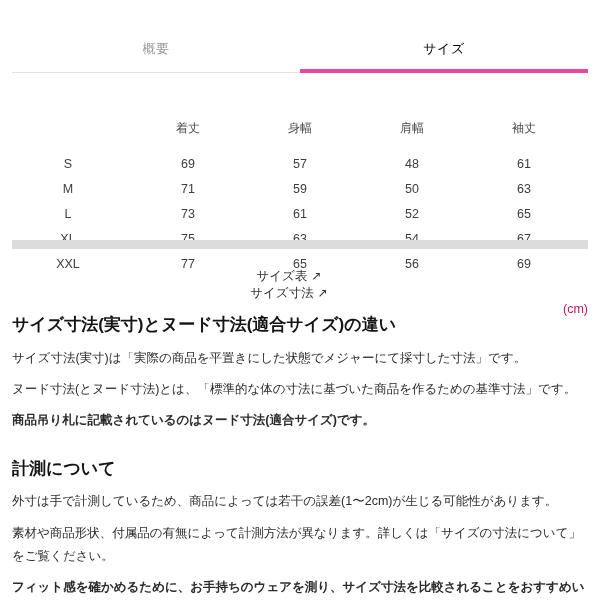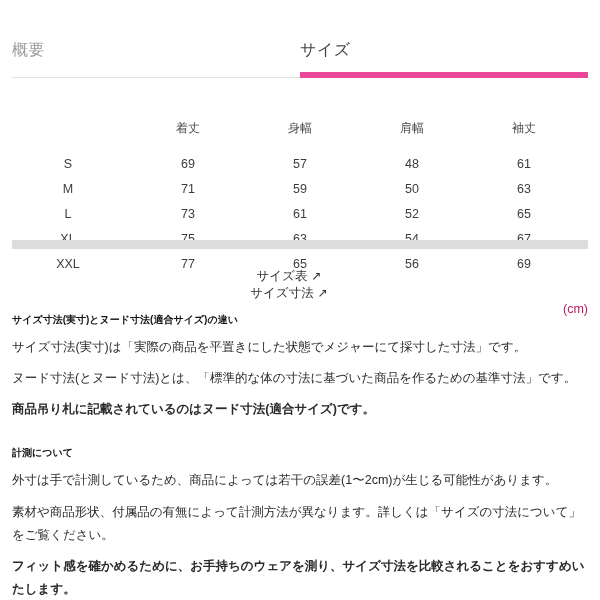--- a/index.html
+++ b/index.html
@@ -27,34 +27,35 @@
   .tabs {
     position: absolute;
     left: 12px;
     top: 34px;
     width: 576px;
     display: flex;
     flex-direction: row;
   }
   .tab {
     flex: 1 1 50%;
-    font-size: 16px;
+    text-align: center;
+    font-size: 13px;
     letter-spacing: 0.5px;
     padding: 6px 0 11px 0;
     box-sizing: border-box;
     cursor: pointer;
     user-select: none;
   }
   .tab-inactive {
     color: #9a9a9a;
     border-bottom: 1px solid #e2e2e2;
   }
   .tab-active {
-    color: #404040;
-    border-bottom: 6px solid #ec4899;
+    color: #000000;
+    border-bottom: 4px solid #ec4899;
   }
 
   
   .size-table-wrap {
     position: absolute;
     left: 4px;
     top: 92px;
     width: 576px;
     margin-top: 24px;
   }
@@ -133,21 +134,21 @@
   .content {
     position: absolute;
     left: 12px;
     top: 312px;
     width: 576px;
   }
   .section + .section {
     margin-top: 24px;
   }
   .sec-heading {
-    font-size: 10px;
+    font-size: 17px;
     font-weight: bold;
     color: #141414;
     margin: 0 0 9px 0;
     line-height: 1.5;
   }
   .sec-para {
     font-size: 12.5px;
     color: #2b2b2b;
     line-height: 1.85;
     margin: 8px 0 2px 0;

